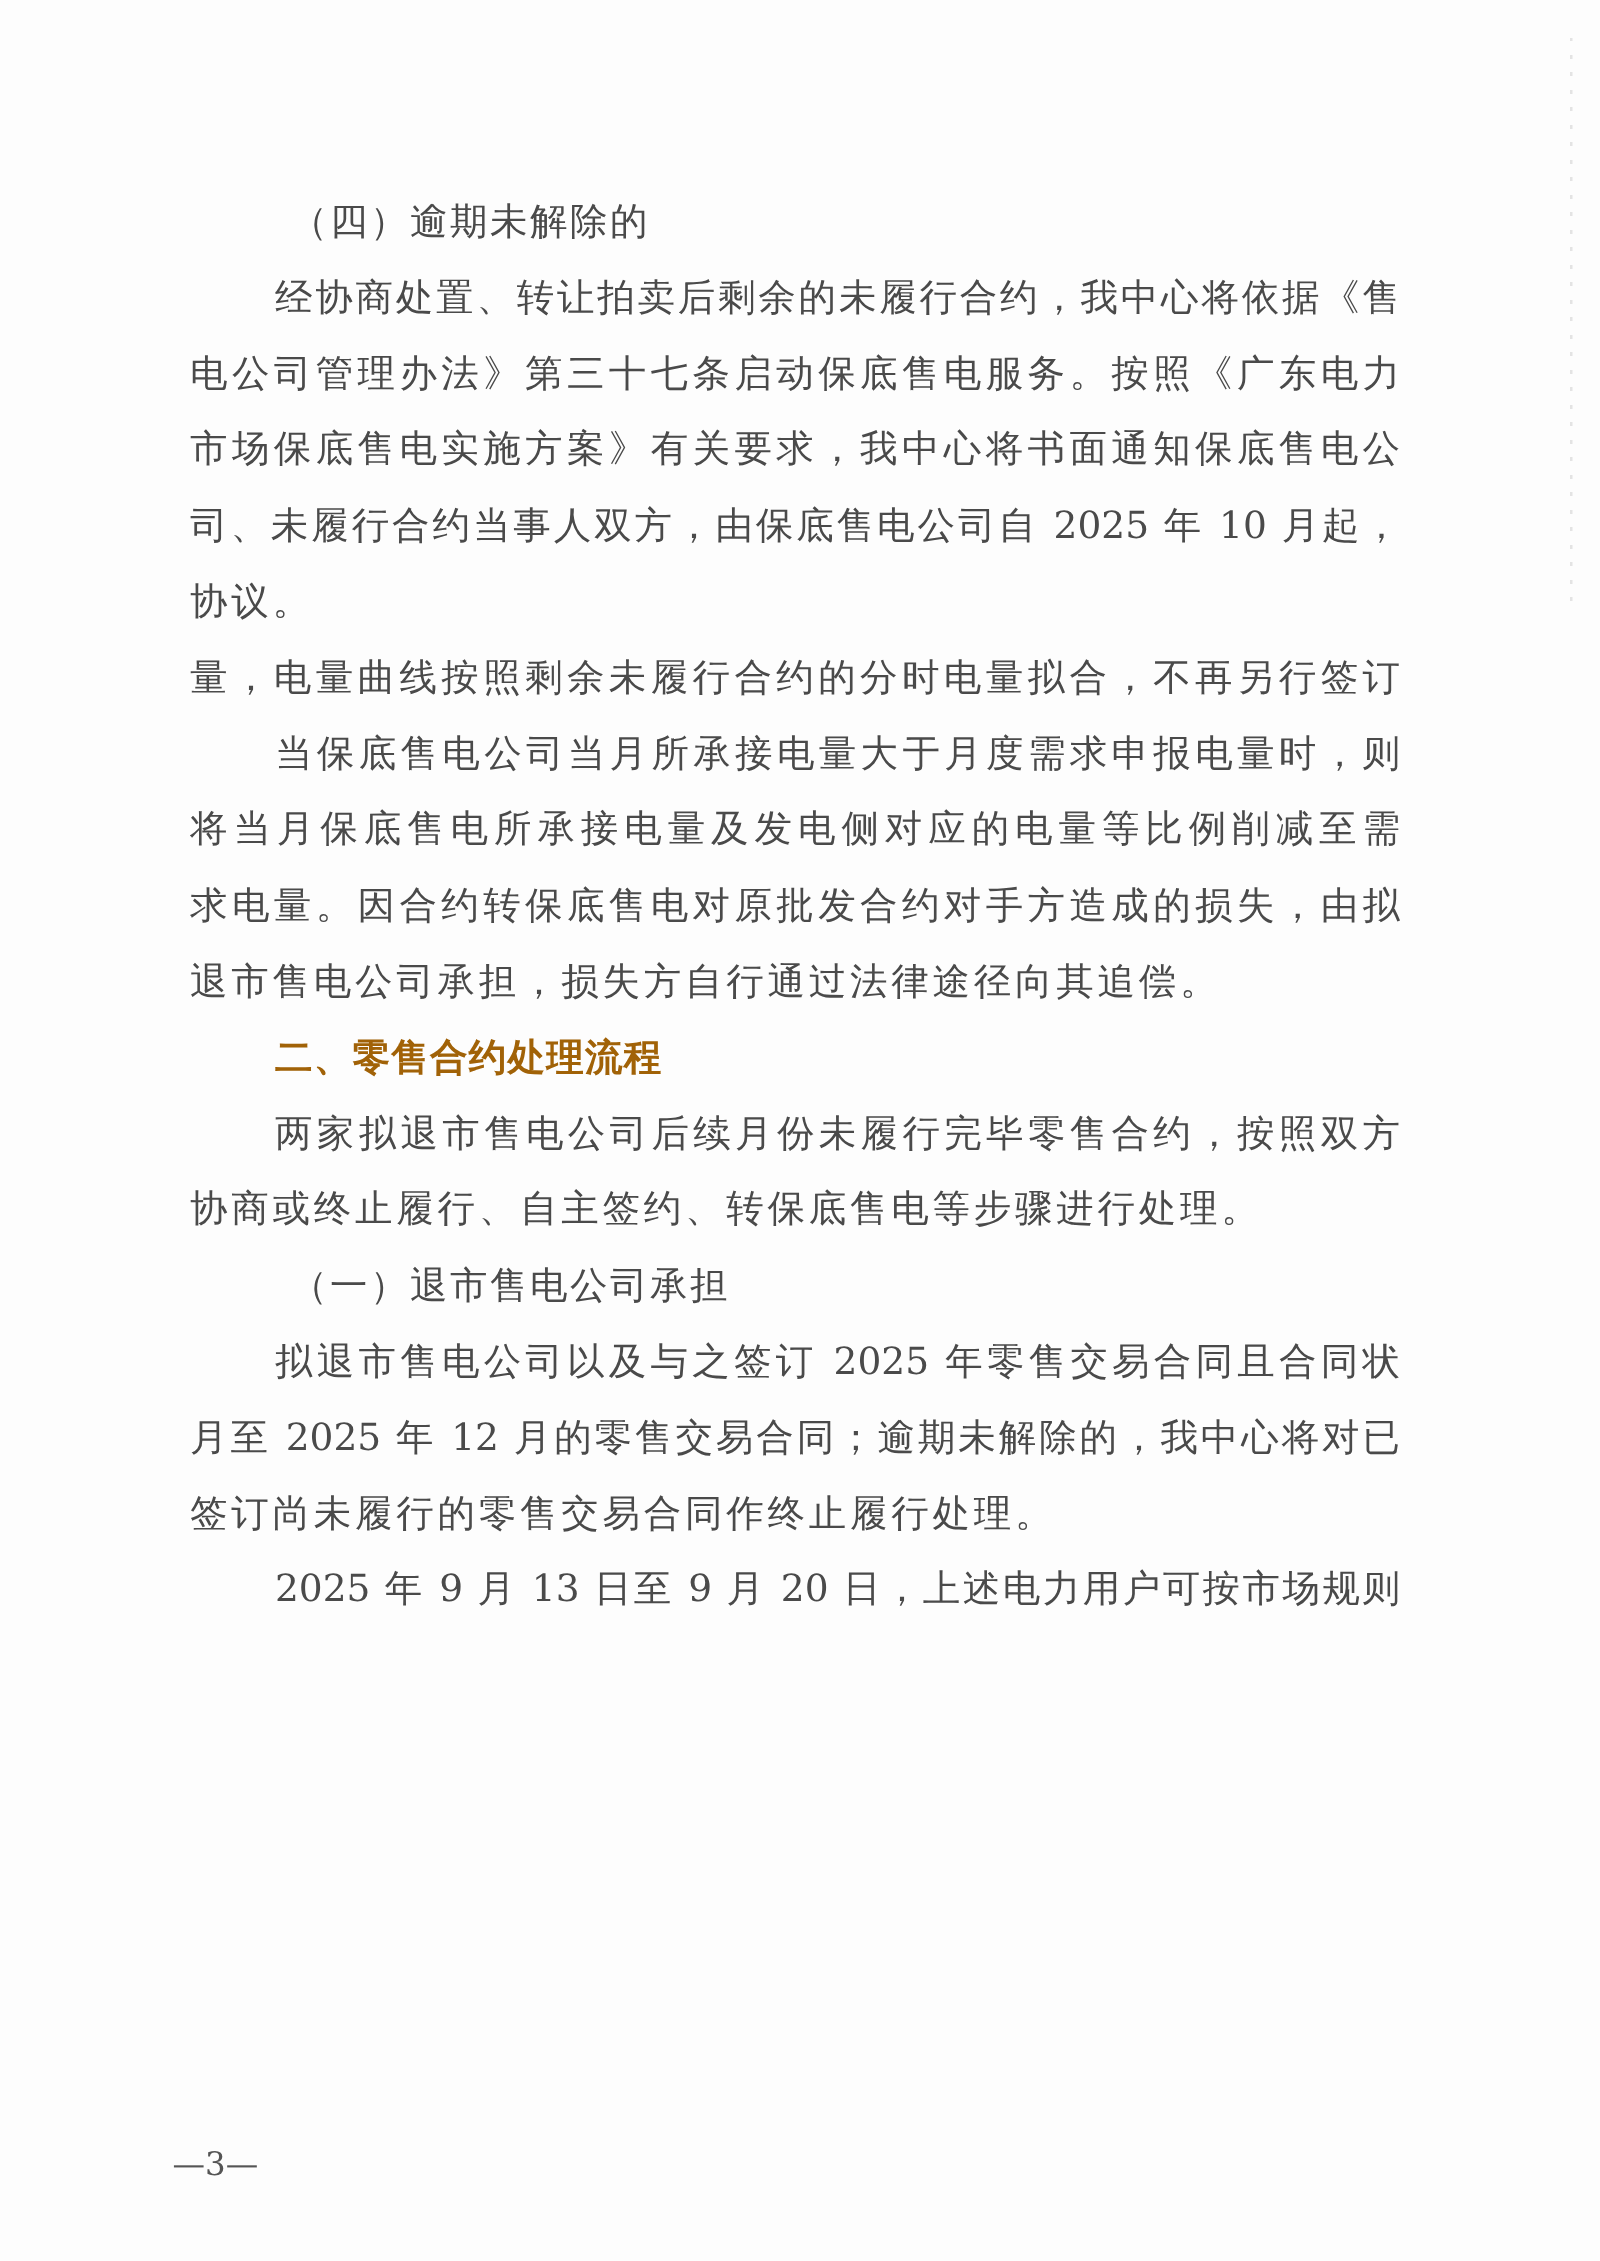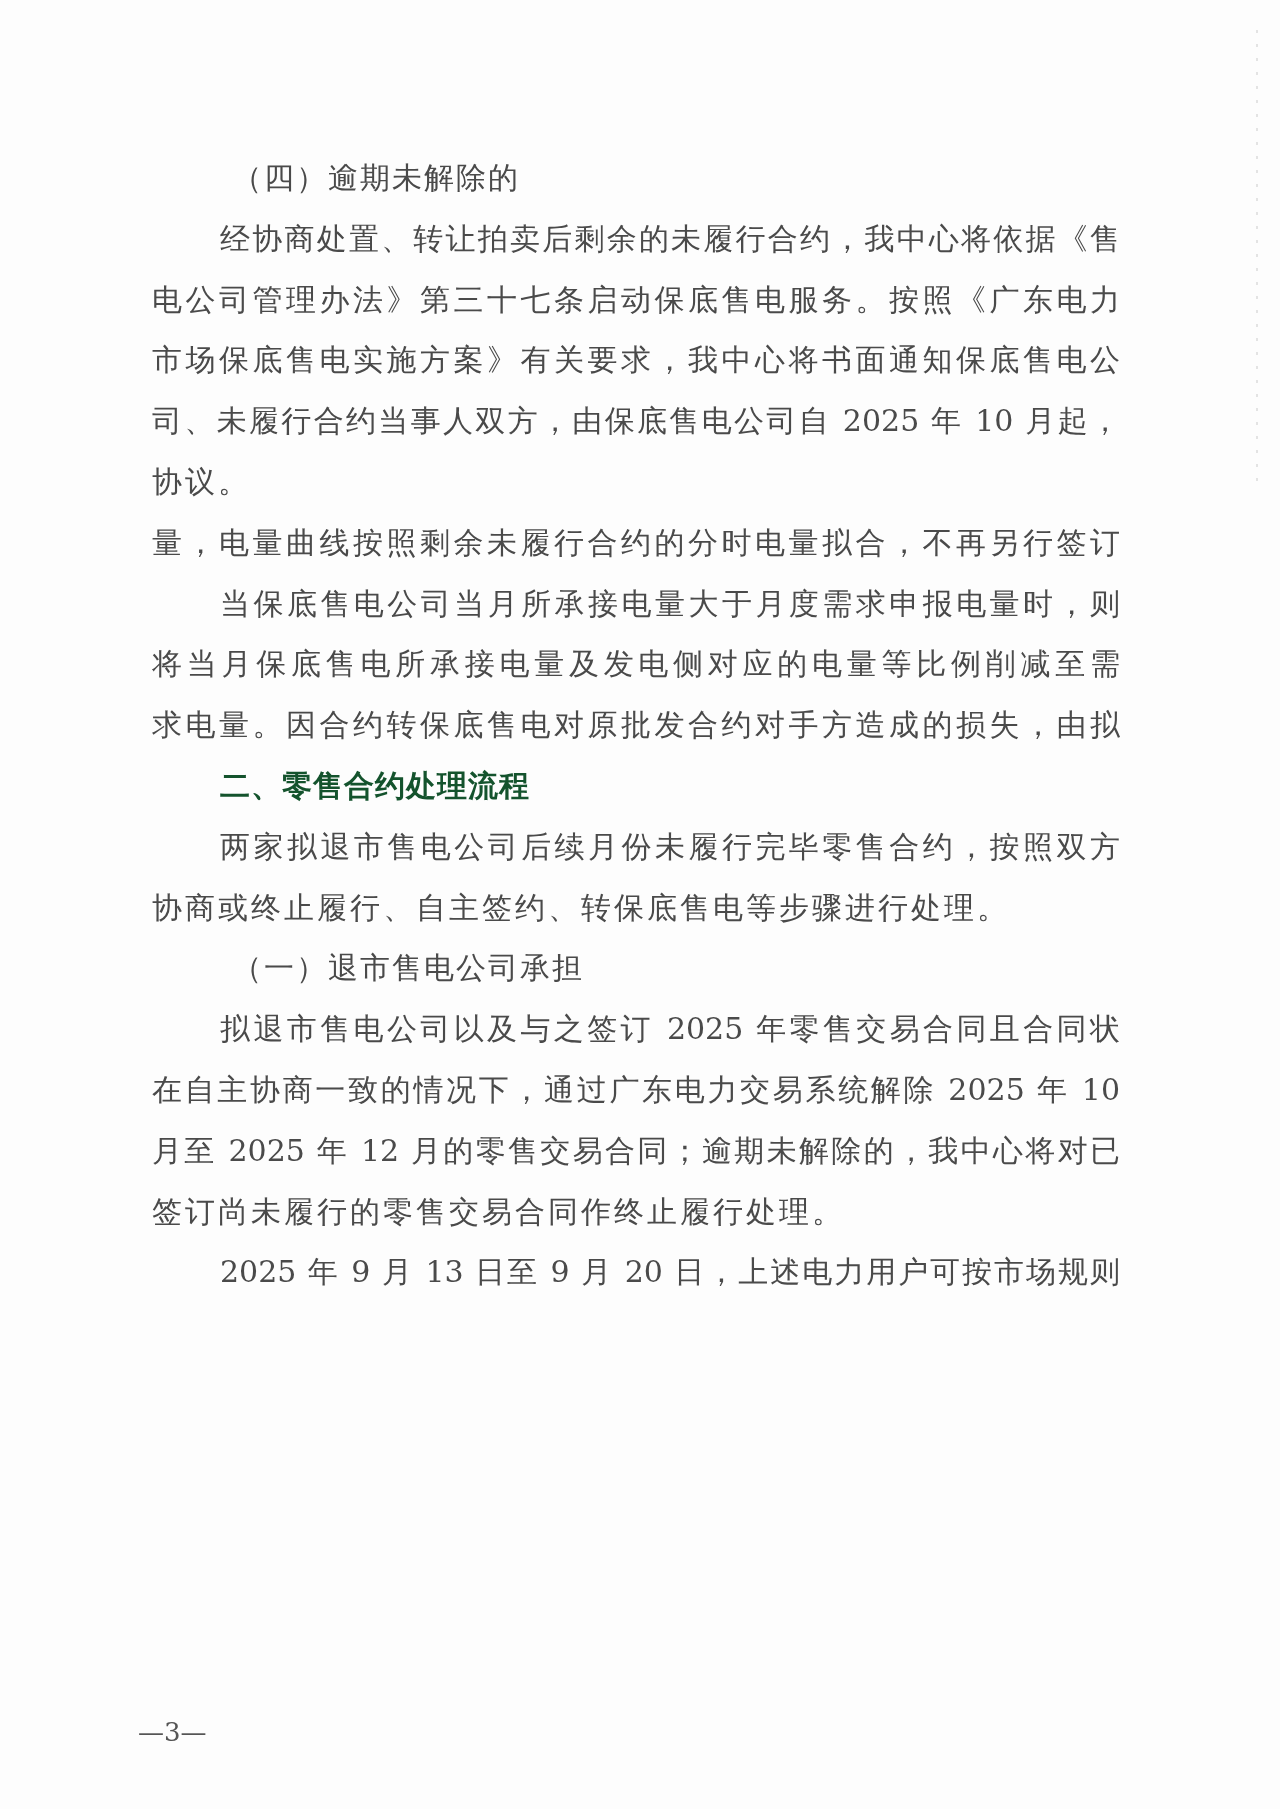--- a/index.html
+++ b/index.html
@@ -45,21 +45,21 @@
       padding-left: 68px;
     }
     .line.sub-heading {
       padding-left: 80px;
       letter-spacing: 2px;
     }
     .line.section-heading {
       padding-left: 68px;
       font-family: Liberation Serif, serif;
       font-weight: bold;
-      color: #14532d;
+      color: #a16207;
       letter-spacing: 1px;
     }
     .line.plain {
       letter-spacing: 3px;
     }
     .page-number {
       position: absolute;
       left: 138px;
       top: 1716px;
       font-size: 26px;
@@ -86,25 +86,25 @@
     <div class="line sub-heading">（四）逾期未解除的</div>
     <div class="line full indent">经协商处置、转让拍卖后剩余的未履行合约，我中心将依据《售</div>
     <div class="line full">电公司管理办法》第三十七条启动保底售电服务。按照《广东电力</div>
     <div class="line full">市场保底售电实施方案》有关要求，我中心将书面通知保底售电公</div>
     <div class="line full">司、未履行合约当事人双方，由保底售电公司自 2025 年 10 月起，</div>
     <div class="line plain">协议。</div>
     <div class="line full">量，电量曲线按照剩余未履行合约的分时电量拟合，不再另行签订</div>
     <div class="line full indent">当保底售电公司当月所承接电量大于月度需求申报电量时，则</div>
     <div class="line full">将当月保底售电所承接电量及发电侧对应的电量等比例削减至需</div>
     <div class="line full">求电量。因合约转保底售电对原批发合约对手方造成的损失，由拟</div>
+    <div class="line plain">退市售电公司承担，损失方自行通过法律途径向其追偿。</div>
     <div class="line section-heading">二、零售合约处理流程</div>
     <div class="line full indent">两家拟退市售电公司后续月份未履行完毕零售合约，按照双方</div>
     <div class="line plain">协商或终止履行、自主签约、转保底售电等步骤进行处理。</div>
     <div class="line sub-heading">（一）退市售电公司承担</div>
     <div class="line full indent">拟退市售电公司以及与之签订 2025 年零售交易合同且合同状</div>
-    <div class="line full">在自主协商一致的情况下，通过广东电力交易系统解除 2025 年 10</div>
     <div class="line full">月至 2025 年 12 月的零售交易合同；逾期未解除的，我中心将对已</div>
     <div class="line plain">签订尚未履行的零售交易合同作终止履行处理。</div>
     <div class="line full indent">2025 年 9 月 13 日至 9 月 20 日，上述电力用户可按市场规则</div>
   </div>
 
   <div class="page-number">—3—</div>
 </div>
 
 </body></html>

